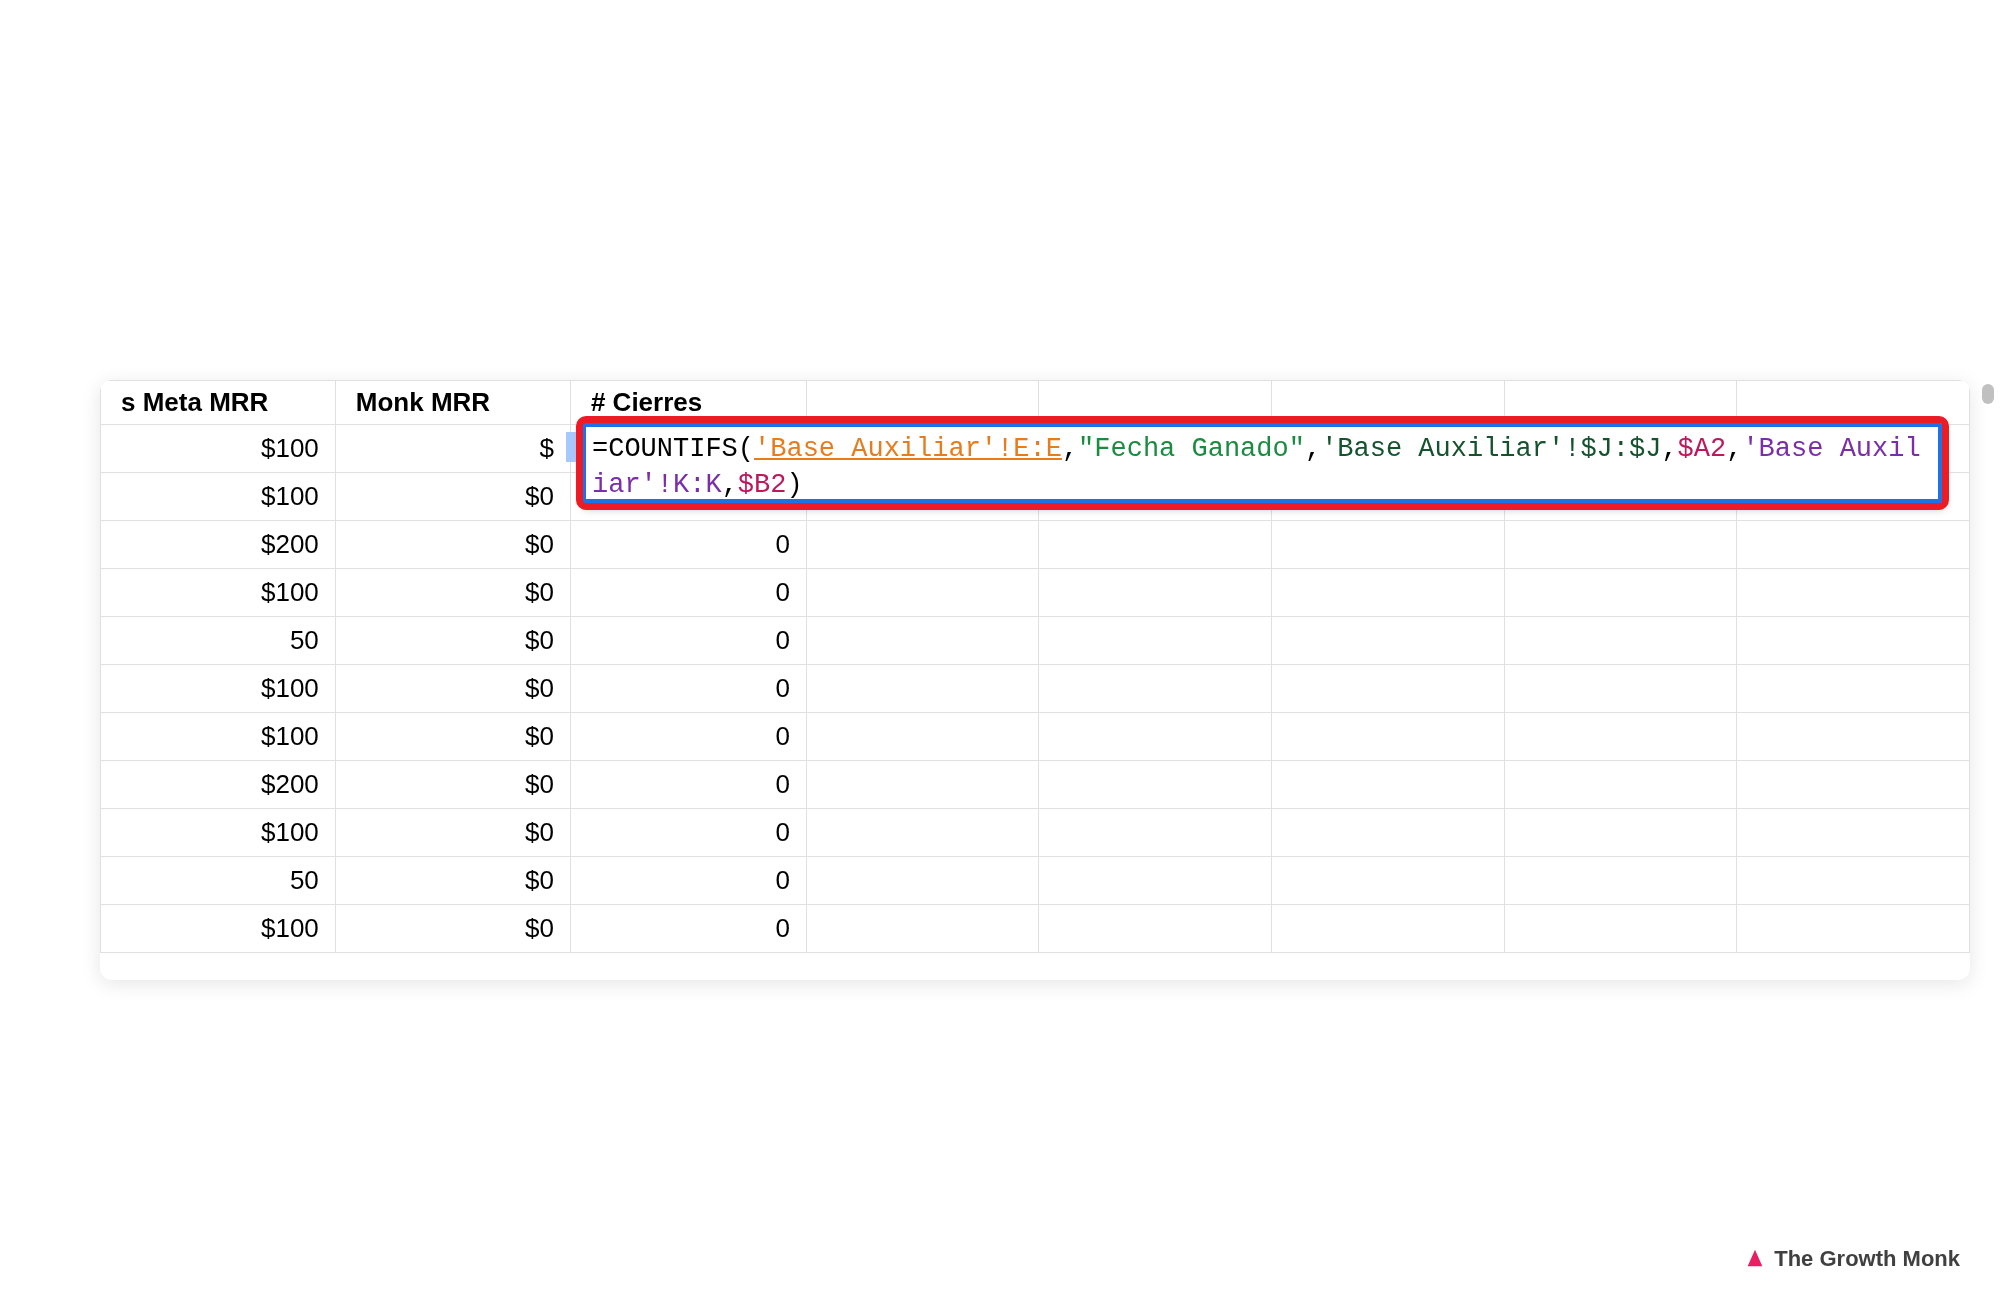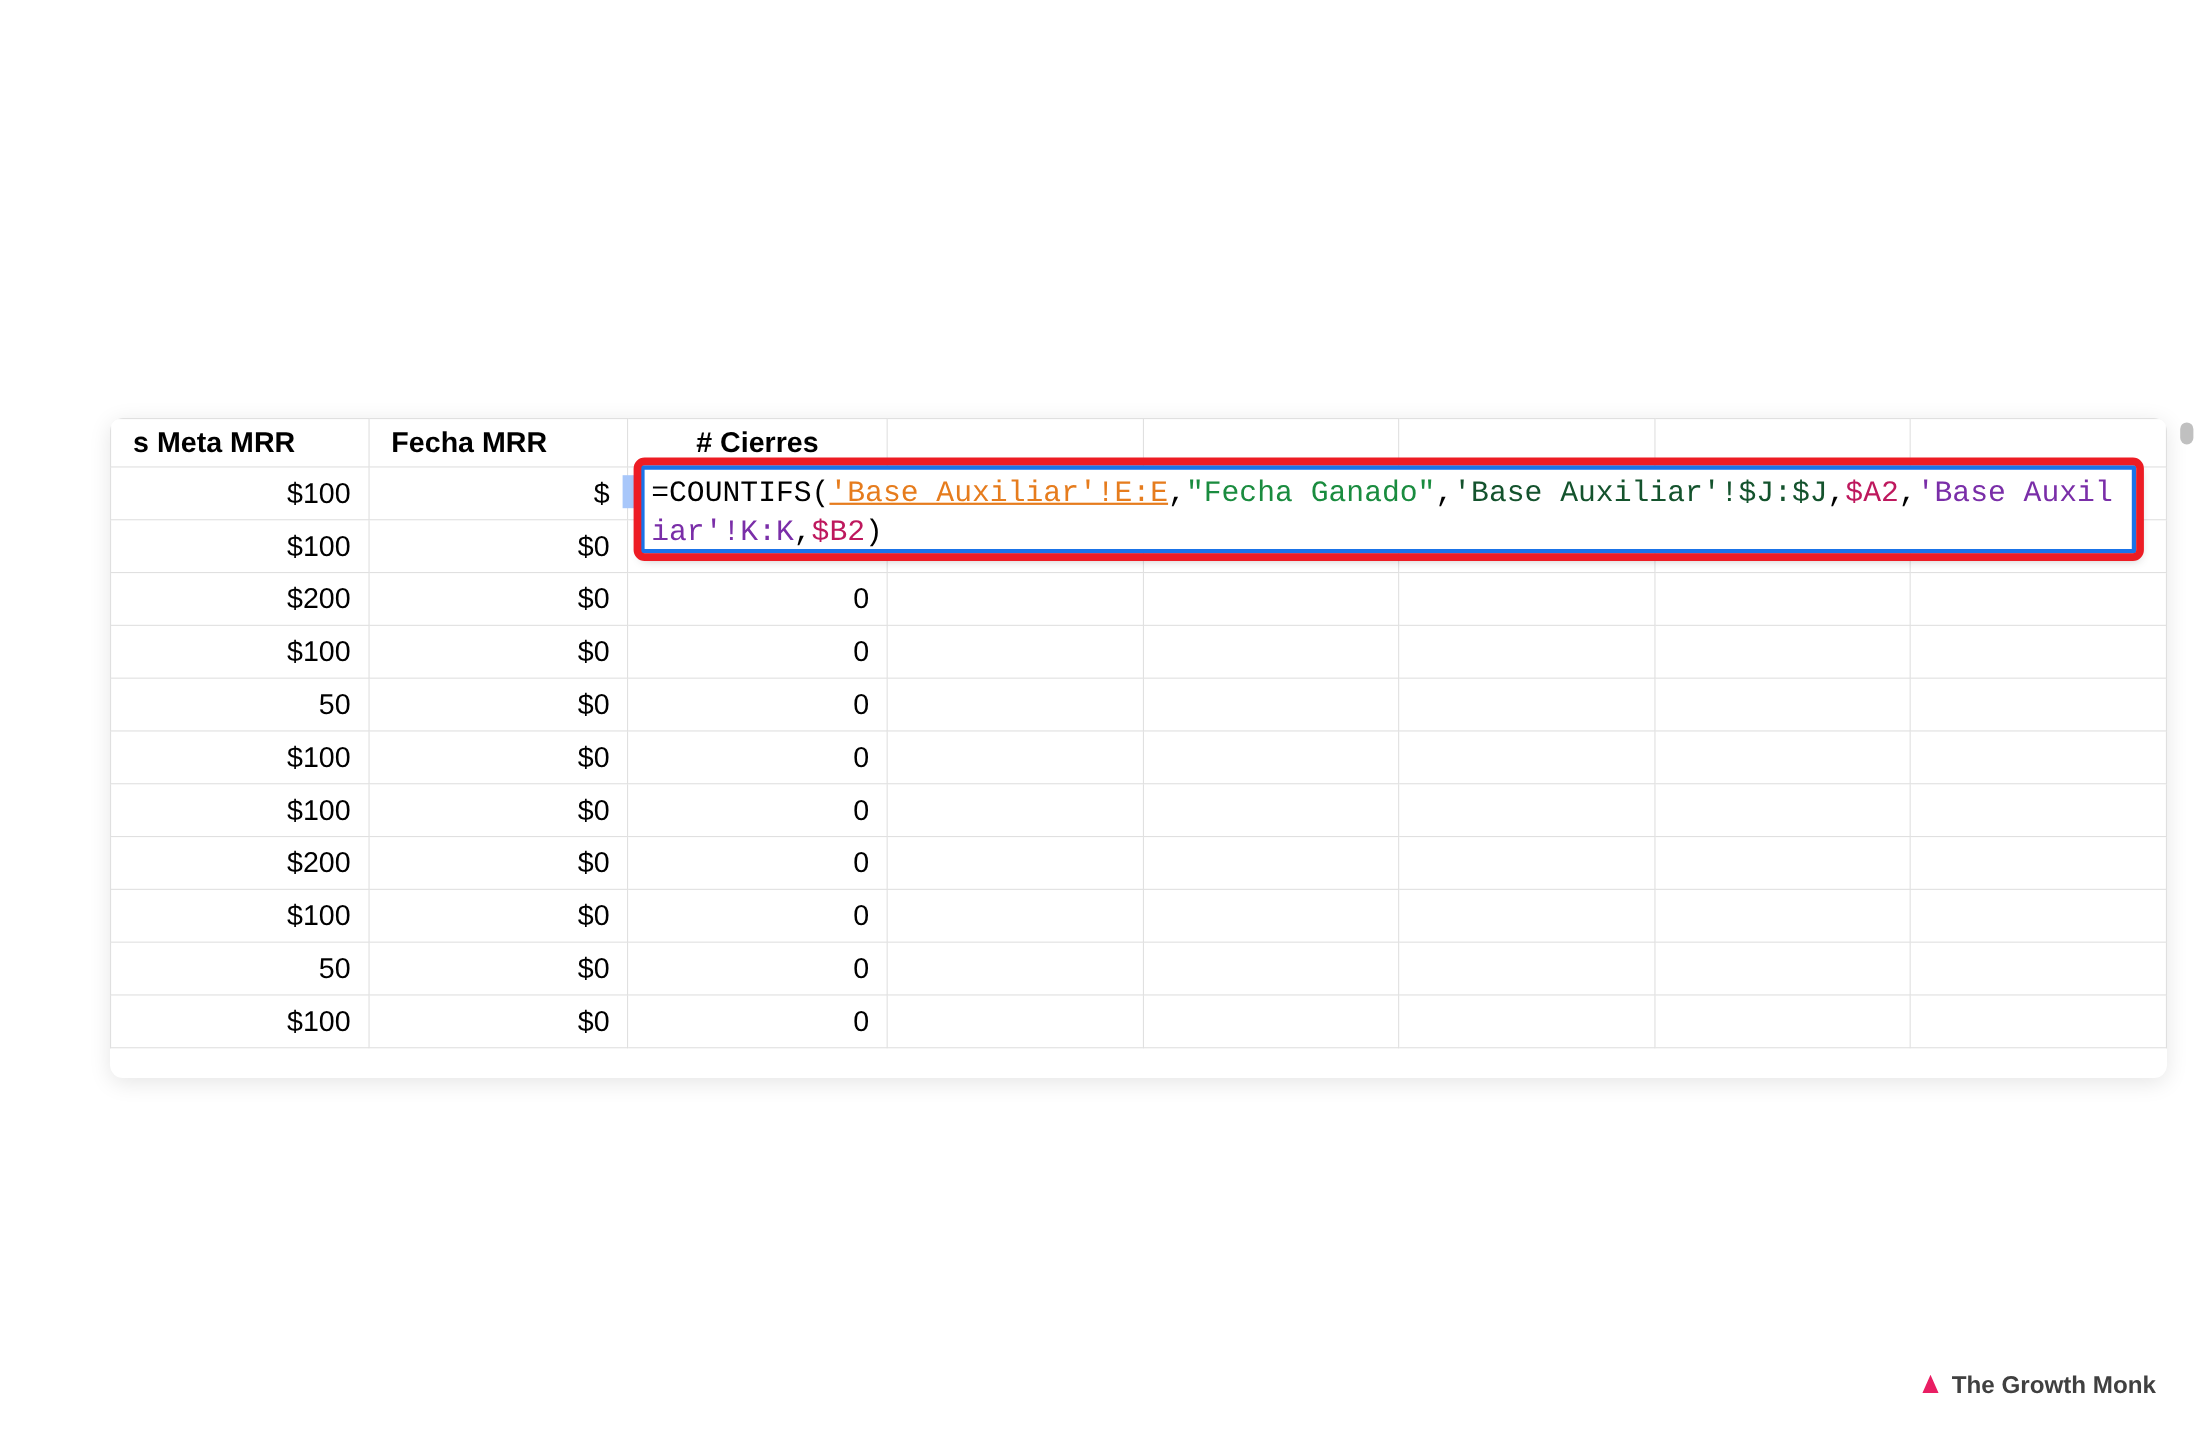--- a/index.html
+++ b/index.html
@@ -51,21 +51,20 @@
       background: #ffffff;
     }
     .col-meta {
       width: 240px;
     }
     .col-real {
       width: 240px;
     }
     .col-cierres {
       width: 240px;
-      text-align: center;
     }
     .col-empty {
       width: 240px;
     }
     .formula-overlay {
       position: absolute;
       left: 582px;
       top: 423px;
       width: 1360px;
       height: 80px;
@@ -160,21 +159,21 @@
     }
   </style>
 </head>
 <body>
 
 <div class="spreadsheet-container">
   <table class="sheet-grid">
     <tbody>
         <tr class="header-row">
       <th class="header-cell col-meta">s Meta MRR</th>
-      <th class="header-cell col-real">Fecha MRR</th>
+      <th class="header-cell col-real">Monk MRR</th>
       <th class="header-cell col-cierres"># Cierres</th>
       <th class="header-cell col-empty"></th>
       <th class="header-cell col-empty"></th>
       <th class="header-cell col-empty"></th>
       <th class="header-cell col-empty"></th>
       <th class="header-cell col-empty"></th>
     </tr>
     <tr class="data-row">
       <td class="data-cell">$100</td>
       <td class="data-cell">$</td>

